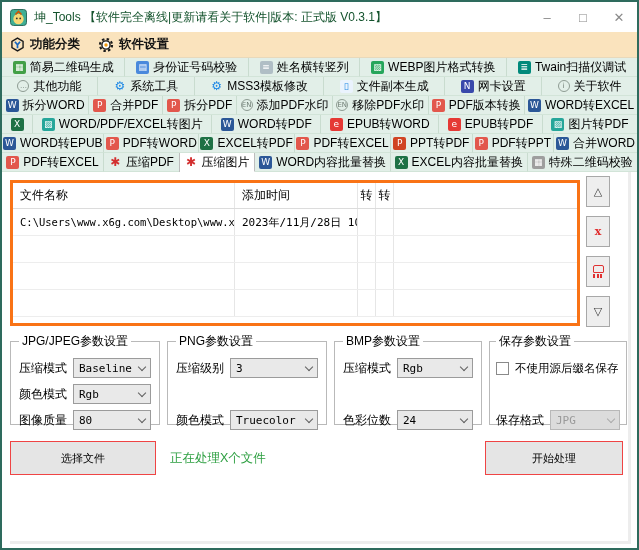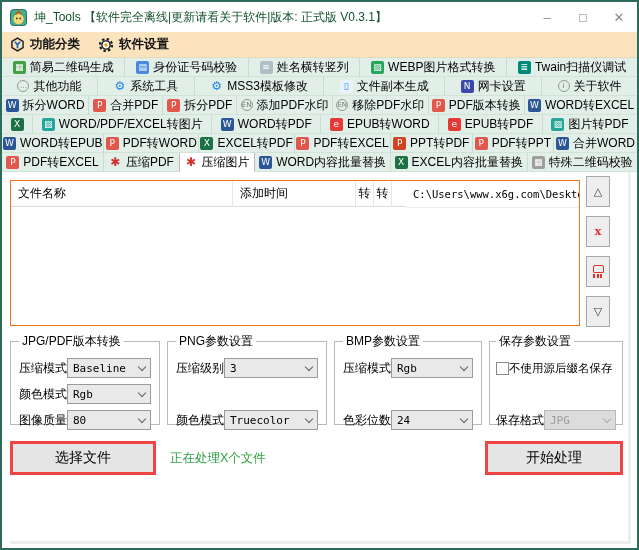--- a/index.html
+++ b/index.html
@@ -27,21 +27,21 @@
   .ticon { width:13px; height:13px; border-radius:2px; color:#fff; font-size:9px; line-height:13px; text-align:center; flex:0 0 auto; font-family:"DejaVu Sans",sans-serif; overflow:hidden; }
   .ticon.ci { border-radius:50%; border:1px solid #8e9c93; color:#6d7b72; background:transparent !important; width:12px; height:12px; line-height:10px; font-size:7px; }
   .ticon.pl { background:transparent !important; font-size:12px; line-height:13px; }
 
   
   .content { flex:1 1 auto; background:#fff; position:relative; padding:0 0 0 8px; }
   .tab-page { position:absolute; left:8px; top:0; right:6px; bottom:4px; border-right:3px solid #ededed; border-bottom:3px solid #ededed; }
 
   
   .table-wrap { display:flex; margin-top:8px; gap:6px; }
-  .file-table { width:570px; height:146px; border:1px solid #f97316; background:#fff; overflow:hidden; display:flex; flex-direction:row; }
+  .file-table { width:570px; height:146px; border:3px solid #f97316; background:#fff; overflow:hidden; display:flex; flex-direction:column; }
   .ft-row { display:flex; align-items:stretch; border-bottom:1px solid #ededed; height:27px; flex:0 0 auto; }
   .ft-row.head { height:26px; border-bottom:1px solid #dcdcdc; }
   .ft-cell { display:flex; align-items:center; padding:0 7px; border-right:1px solid #e6e6e6; overflow:hidden; white-space:nowrap; }
   .c-name { width:222px; }
   .c-time { width:123px; }
   .c-conv { width:18px; justify-content:center; padding:0; }
   .c-rest { flex:1; border-right:none; }
   .head .ft-cell { font-size:12px; color:#000; }
   .ft-path { font-family:"DejaVu Sans Mono","Liberation Mono",monospace; font-size:10.5px; }
   .ft-time { font-family:"DejaVu Sans Mono","Liberation Mono",monospace; font-size:11px; }
@@ -52,33 +52,33 @@
   .brush { width:13px; height:13px; position:relative; }
   .brush::before { content:""; position:absolute; top:0; left:1px; width:9px; height:6px; border:1.6px solid #e03131; border-radius:2px 2px 1px 1px; }
   .brush::after { content:""; position:absolute; bottom:0; left:1px; width:11px; height:4px;
     background:repeating-linear-gradient(90deg,#e03131 0 2px,transparent 2px 3.6px); }
 
   
   .groups { display:flex; gap:7px; margin-top:6px; padding-right:14px; }
   fieldset { border:1px solid #b9b9b9; margin:0; padding:2px 8px 8px; height:92px; }
   fieldset.g-jpg { flex:0 0 150px; } fieldset.g-png { flex:0 0 160px; } fieldset.g-bmp { flex:0 0 148px; } fieldset.g-save { flex:1 1 auto; padding:2px 6px 8px; }
   legend { font-size:12px; padding:0 3px; }
-  .frow { display:flex; align-items:center; height:20px; margin-top:6px; }
+  .frow { display:flex; align-items:center; gap:6px; height:20px; margin-top:6px; }
   .frow.gap { margin-top:32px; }
   .flabel { font-size:12px; white-space:nowrap; }
   .combo { flex:1; height:20px; background:#e9e9e9; border:1px solid #9b9b9b; display:flex; align-items:center; justify-content:space-between; padding:0 5px; font-family:"DejaVu Sans Mono","Liberation Mono",monospace; font-size:11px; min-width:70px; }
   .chev { width:6px; height:6px; border-right:1.4px solid #5f5f5f; border-bottom:1.4px solid #5f5f5f; transform:rotate(45deg); margin-top:-3px; flex:0 0 auto; }
   .combo.disabled { background:#dcdcdc; color:#9a9a9a; border-color:#b8b8b8; }
   .combo.disabled .chev { border-color:#ababab; }
   .checkbox { width:13px; height:13px; border:1px solid #8a8a8a; background:#fff; flex:0 0 auto; }
   .cb-label { font-size:11.5px; white-space:nowrap; }
 
   
   .footer { display:flex; align-items:center; margin-top:16px; padding-right:14px; }
-  .big-btn { height:34px; background:#e5e5e5; border:3px solid #ef4444; display:flex; align-items:center; justify-content:center; font-size:14px; }
+  .big-btn { height:34px; background:#e5e5e5; border:1px solid #ef4444; display:flex; align-items:center; justify-content:center; font-size:11px; }
   .select-btn { width:146px; }
   .status { margin-left:14px; color:#2fa043; font-size:12.5px; }
   .start-btn { width:138px; margin-left:auto; }
 </style>
 </head>
 <body>
 
 <div class="window">
 
   <div class="titlebar">
@@ -329,21 +329,21 @@
             <span class="brush"></span>
           </div>
           <div class="sbtn">
             <span style="color: rgb(60, 60, 60);">▽</span>
           </div>
         </div>
     </div>
 
     <div class="groups">
       <fieldset class="g-jpg">
-        <legend>JPG/PDF版本转换</legend>
+        <legend>JPG/JPEG参数设置</legend>
         <div class="frow">
           <span class="flabel">压缩模式</span>
           <div class="combo">
             <span>Baseline</span>
             <span class="chev"></span>
           </div>
         </div>
         <div class="frow">
           <span class="flabel">颜色模式</span>
           <div class="combo">

